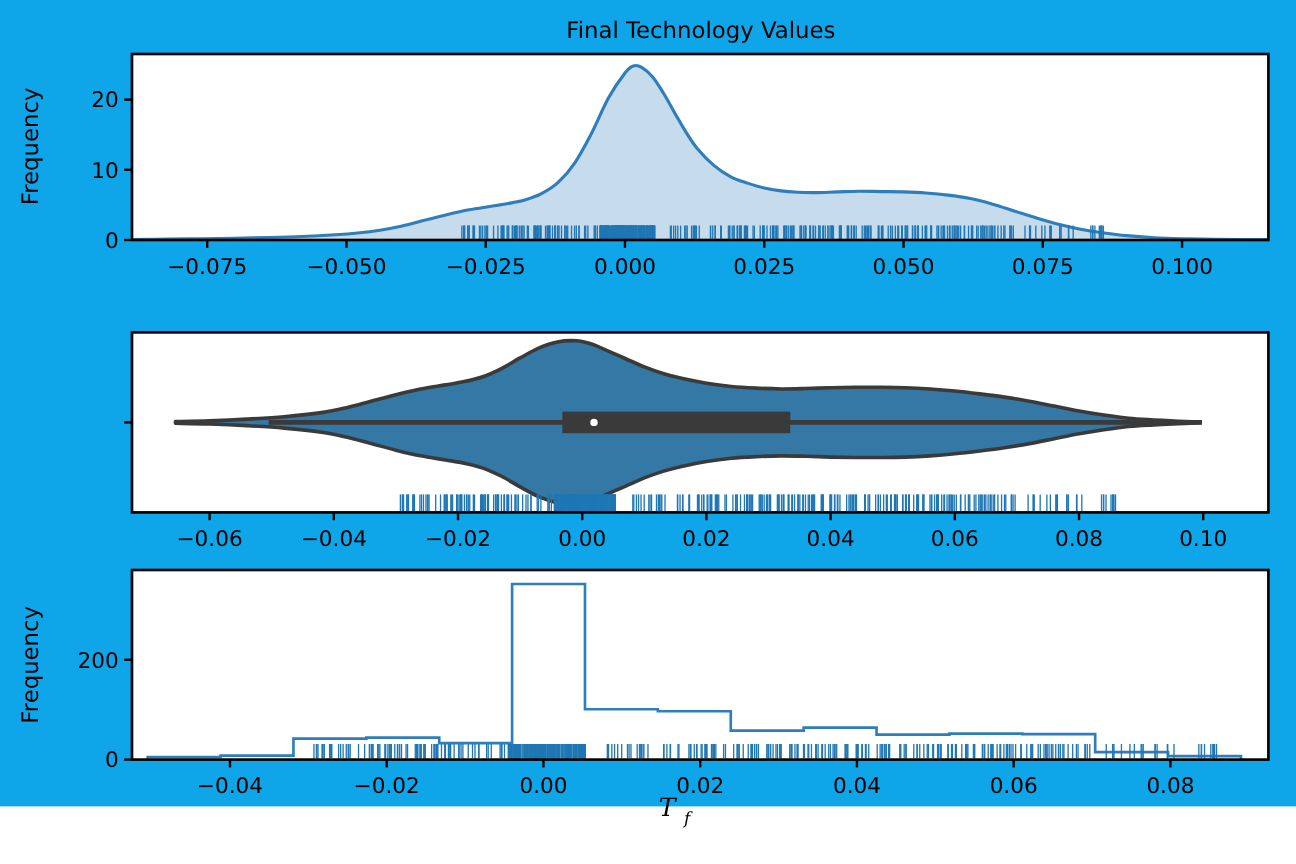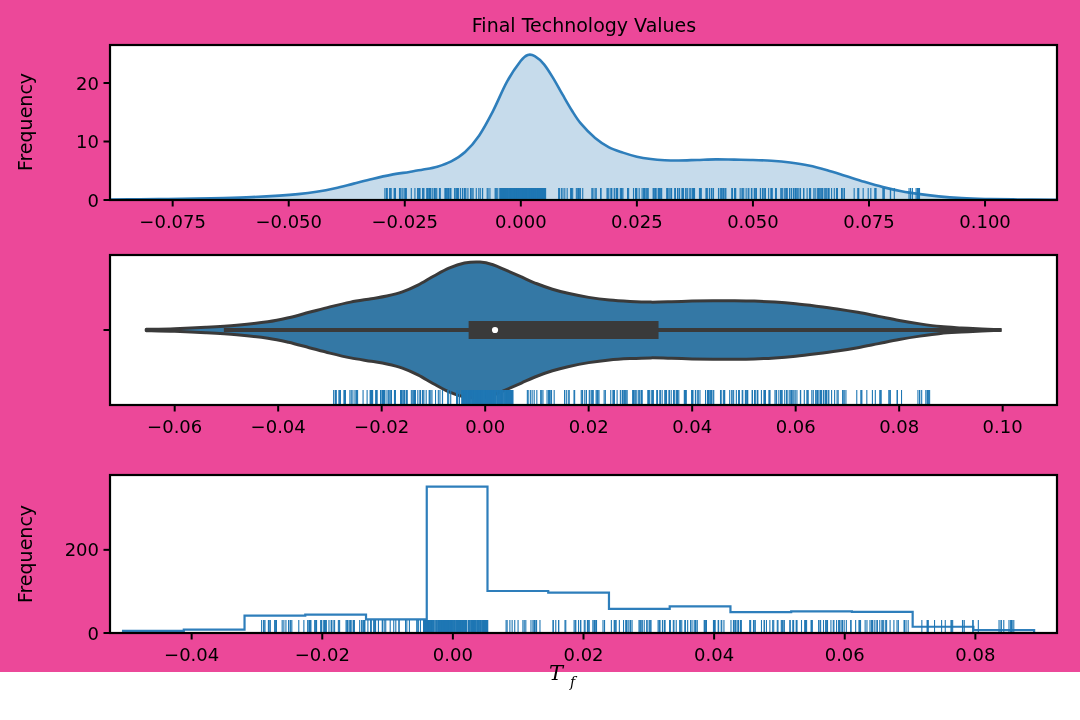--- a/index.html
+++ b/index.html
@@ -10,21 +10,21 @@
   body {
     width: 1080px;
     height: 720px;
     font-family: "DejaVu Sans", sans-serif;
     overflow: hidden;
   }
   #figure {
     position: relative;
     width: 1080px;
     height: 672px;
-    background: #ec4899;
+    background: #0ea5e9;
   }
   .panel {
     position: absolute;
   }
   .panel svg {
     display: block;
     overflow: visible;
   }
   .title-text {
     font-family: "DejaVu Sans", sans-serif;
@@ -657,21 +657,21 @@
           <text x="99" y="206.50" text-anchor="end" class="tick-text">0</text>
           <line x1="103.5" y1="141.51" x2="110" y2="141.51" stroke="#000" stroke-width="2"></line>
           <text x="99" y="148.01" text-anchor="end" class="tick-text">10</text>
           <line x1="103.5" y1="83.02" x2="110" y2="83.02" stroke="#000" stroke-width="2"></line>
           <text x="99" y="89.52" text-anchor="end" class="tick-text">20</text>
         </g>
       <text class="axis-label-text" x="32" y="122" text-anchor="middle" transform="rotate(-90 32 122)">Frequency</text>
     </svg>
   </div>
 
-  <div class="panel" style="left:0px; top:242px; width:1080px; height:210px;">
+  <div class="panel" style="left:0px; top:264px; width:1080px; height:210px;">
     <svg width="1080" height="210" viewBox="0 0 1080 210">
       <g>
         <rect x="110" y="13" width="947" height="150" fill="#ffffff"></rect>
         <g id="p2-violin">
             <path d="M 146.22 87.32 C 150.97 87.21, 164.77 86.98, 174.69 86.64 C 184.60 86.30, 195.39 85.85, 205.73 85.28 C 216.08 84.71, 226.43 84.15, 236.78 83.24 C 247.13 82.33, 259.21 81.09, 267.83 79.84 C 276.46 78.59, 281.63 77.35, 288.53 75.76 C 295.43 74.17, 302.33 72.13, 309.23 70.32 C 316.13 68.51, 323.03 66.58, 329.93 64.88 C 336.83 63.18, 343.73 61.48, 350.63 60.12 C 357.53 58.76, 365.29 57.74, 371.33 56.72 C 377.37 55.70, 381.68 55.13, 386.86 54.00 C 392.03 52.87, 397.20 51.73, 402.38 49.92 C 407.55 48.11, 412.73 45.73, 417.90 43.12 C 423.08 40.51, 428.25 37.11, 433.43 34.28 C 438.60 31.45, 443.78 28.33, 448.95 26.12 C 454.13 23.91, 459.30 22.04, 464.48 21.02 C 469.65 20.00, 475.26 19.72, 480.00 20.00 C 484.75 20.28, 488.63 21.36, 492.94 22.72 C 497.25 24.08, 501.13 26.12, 505.88 28.16 C 510.62 30.20, 516.23 32.69, 521.40 34.96 C 526.58 37.23, 531.75 39.72, 536.93 41.76 C 542.10 43.80, 547.28 45.61, 552.45 47.20 C 557.63 48.79, 561.94 49.92, 567.98 51.28 C 574.01 52.64, 581.78 54.23, 588.67 55.36 C 595.57 56.49, 602.47 57.40, 609.37 58.08 C 616.27 58.76, 623.17 59.10, 630.07 59.44 C 636.97 59.78, 643.87 60.06, 650.77 60.12 C 657.67 60.18, 664.57 59.95, 671.47 59.78 C 678.37 59.61, 685.27 59.27, 692.17 59.10 C 699.07 58.93, 705.97 58.82, 712.87 58.76 C 719.77 58.70, 726.67 58.70, 733.57 58.76 C 740.47 58.82, 747.37 58.87, 754.27 59.10 C 761.17 59.33, 768.07 59.67, 774.97 60.12 C 781.87 60.57, 788.77 61.14, 795.67 61.82 C 802.57 62.50, 809.47 63.35, 816.37 64.20 C 823.27 65.05, 830.17 65.90, 837.07 66.92 C 843.97 67.94, 850.87 69.07, 857.77 70.32 C 864.67 71.57, 871.57 73.04, 878.47 74.40 C 885.37 75.76, 892.27 77.23, 899.17 78.48 C 906.07 79.73, 912.97 80.86, 919.87 81.88 C 926.77 82.90, 933.67 83.92, 940.57 84.60 C 947.47 85.28, 954.37 85.56, 961.27 85.96 C 968.16 86.36, 975.50 86.70, 981.96 86.98 C 988.43 87.26, 997.06 87.55, 1000.08 87.66 L 1000.08 88.34 C 997.06 88.45, 988.43 88.74, 981.96 89.02 C 975.50 89.30, 968.16 89.64, 961.27 90.04 C 954.37 90.44, 947.47 90.72, 940.57 91.40 C 933.67 92.08, 926.77 93.10, 919.87 94.12 C 912.97 95.14, 906.07 96.27, 899.17 97.52 C 892.27 98.77, 885.37 100.24, 878.47 101.60 C 871.57 102.96, 864.67 104.43, 857.77 105.68 C 850.87 106.93, 843.97 108.06, 837.07 109.08 C 830.17 110.10, 823.27 110.95, 816.37 111.80 C 809.47 112.65, 802.57 113.50, 795.67 114.18 C 788.77 114.86, 781.87 115.43, 774.97 115.88 C 768.07 116.33, 761.17 116.67, 754.27 116.90 C 747.37 117.13, 740.47 117.18, 733.57 117.24 C 726.67 117.30, 719.77 117.30, 712.87 117.24 C 705.97 117.18, 699.07 117.07, 692.17 116.90 C 685.27 116.73, 678.37 116.39, 671.47 116.22 C 664.57 116.05, 657.67 115.82, 650.77 115.88 C 643.87 115.94, 636.97 116.22, 630.07 116.56 C 623.17 116.90, 616.27 117.24, 609.37 117.92 C 602.47 118.60, 595.57 119.51, 588.67 120.64 C 581.78 121.77, 574.01 123.36, 567.98 124.72 C 561.94 126.08, 557.63 127.21, 552.45 128.80 C 547.28 130.39, 542.10 132.20, 536.93 134.24 C 531.75 136.28, 526.58 138.77, 521.40 141.04 C 516.23 143.31, 510.62 145.80, 505.88 147.84 C 501.13 149.88, 497.25 151.92, 492.94 153.28 C 488.63 154.64, 484.75 155.72, 480.00 156.00 C 475.26 156.28, 469.65 156.00, 464.48 154.98 C 459.30 153.96, 454.13 152.09, 448.95 149.88 C 443.78 147.67, 438.60 144.55, 433.43 141.72 C 428.25 138.89, 423.08 135.49, 417.90 132.88 C 412.73 130.27, 407.55 127.89, 402.38 126.08 C 397.20 124.27, 392.03 123.13, 386.86 122.00 C 381.68 120.87, 377.37 120.30, 371.33 119.28 C 365.29 118.26, 357.53 117.24, 350.63 115.88 C 343.73 114.52, 336.83 112.82, 329.93 111.12 C 323.03 109.42, 316.13 107.49, 309.23 105.68 C 302.33 103.87, 295.43 101.83, 288.53 100.24 C 281.63 98.65, 276.46 97.41, 267.83 96.16 C 259.21 94.91, 247.13 93.67, 236.78 92.76 C 226.43 91.85, 216.08 91.29, 205.73 90.72 C 195.39 90.15, 184.60 89.70, 174.69 89.36 C 164.77 89.02, 150.97 88.79, 146.22 88.68 Z" fill="#3478a5" stroke="#3a3a3a" stroke-width="3" stroke-linejoin="round"></path>
           </g>
         <g id="p2-box">
             <line x1="223.85" y1="88" x2="1001.63" y2="88" stroke="#3a3a3a" stroke-width="4" stroke-linecap="butt"></line>
             <rect x="468.62" y="79.00" width="189.92" height="18" fill="#3a3a3a" stroke="none"></rect>
             <circle cx="495.01" cy="88" r="3.1" fill="#ffffff" stroke="none"></circle>

